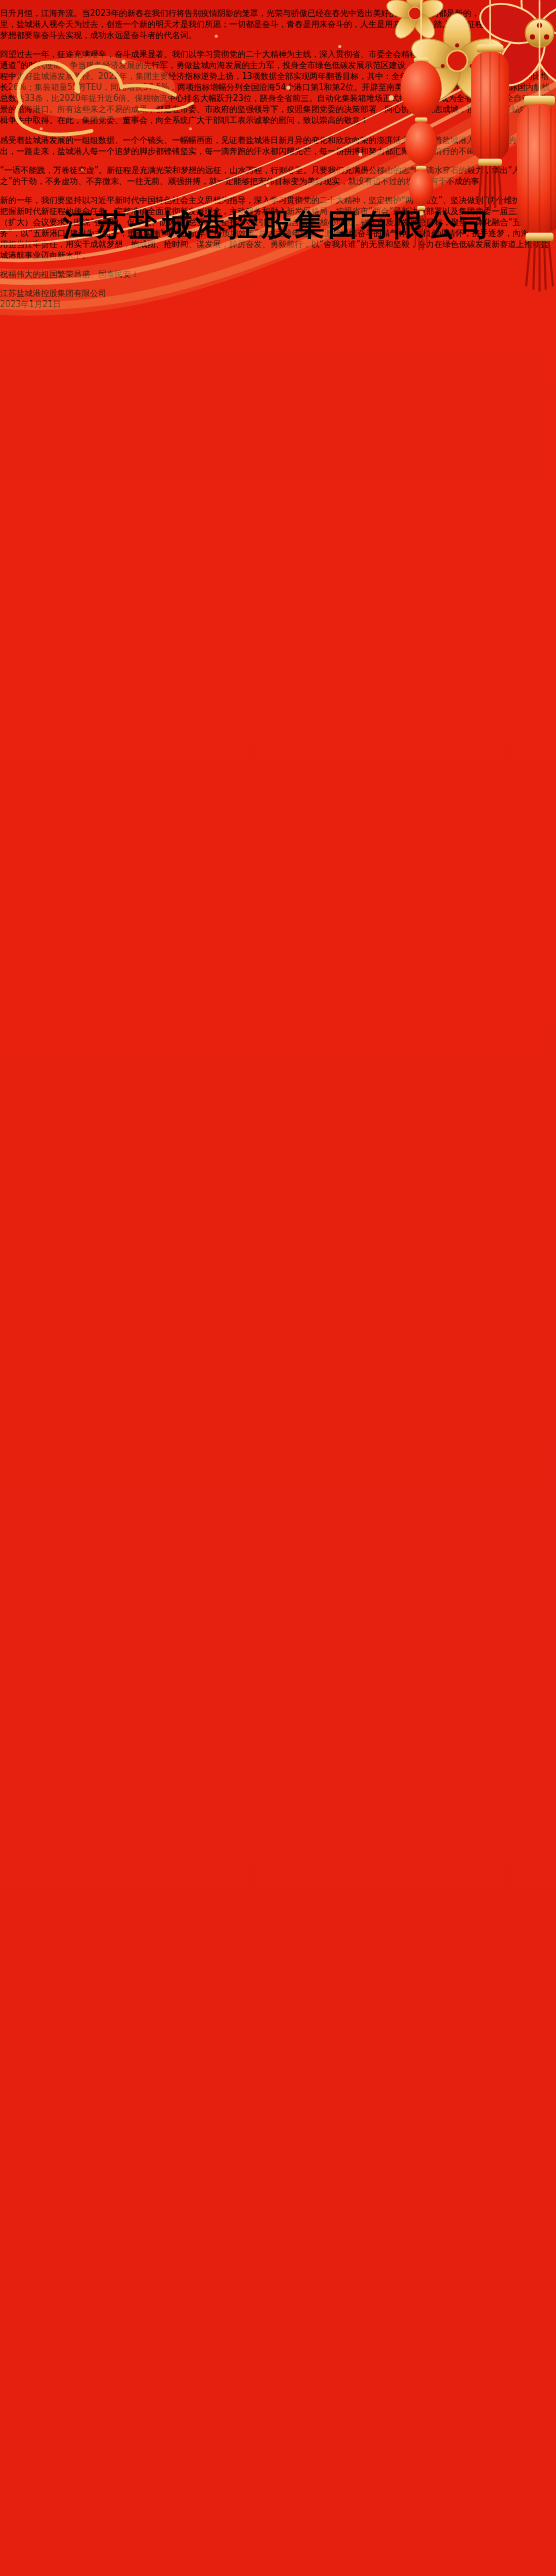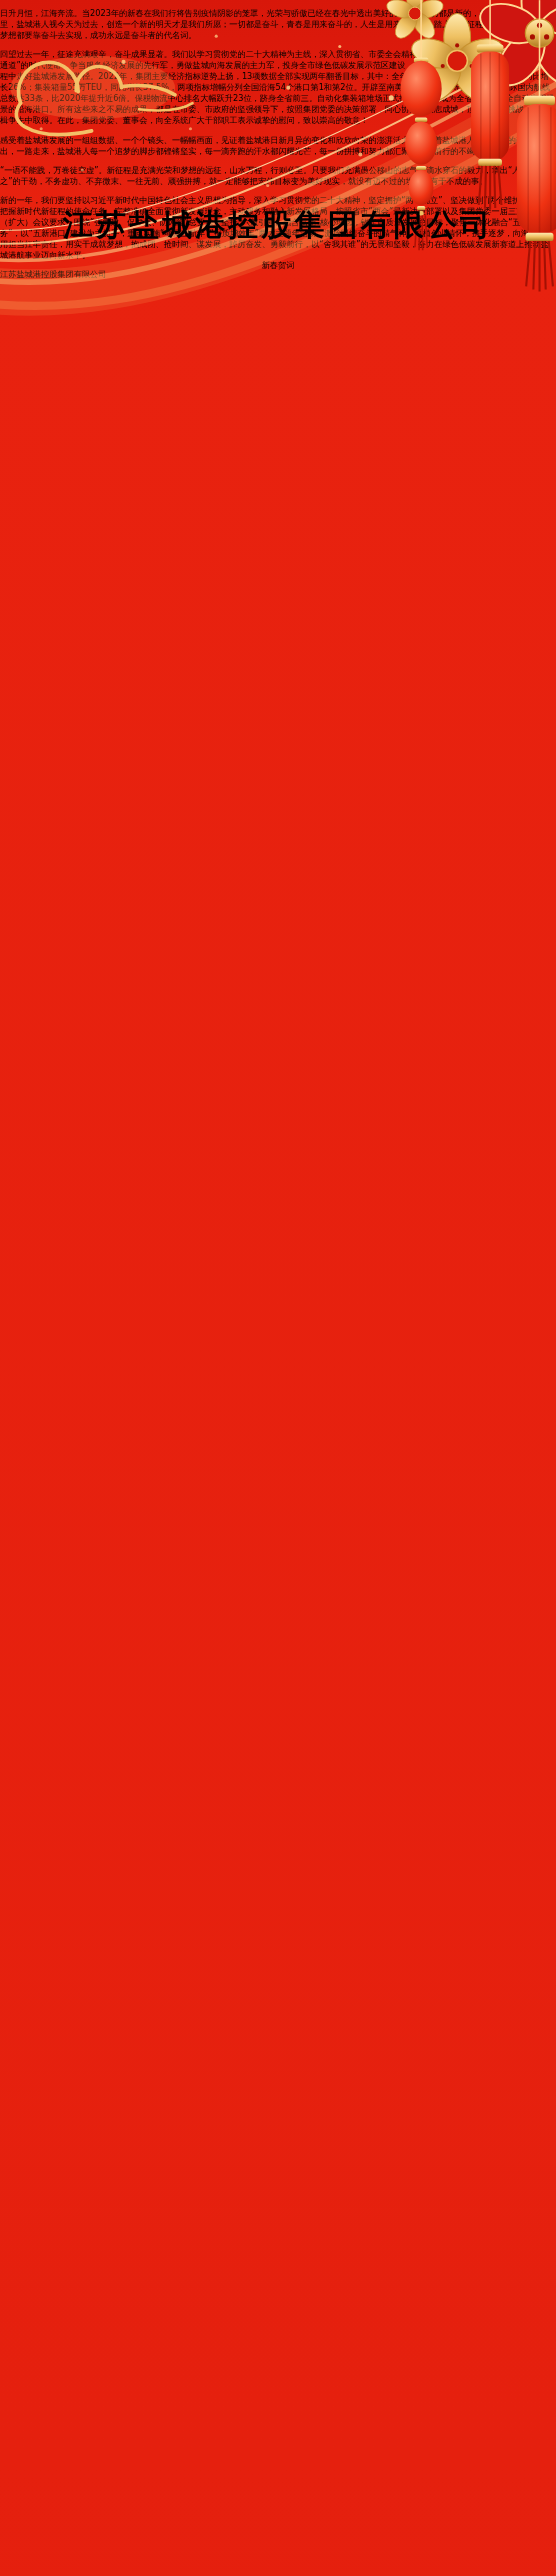--- a/index.html
+++ b/index.html
@@ -173,39 +173,40 @@
           <line x1="-9" y1="428" x2="-12" y2="522"></line>
         <line x1="0" y1="428" x2="0" y2="526"></line>
           <line x1="9" y1="428" x2="12" y2="522"></line>
         <line x1="18" y1="428" x2="26" y2="516"></line>
       </g>
     </g>
   </svg>
 
   <header class="title-block">
     <h1 class="title-line1">江苏盐城港控股集团有限公司</h1>
-    <div class="title-line2">新春贺词</div>
   </header>
 
   <div class="roller roller-top">
     <div class="cap cap-l"></div>
     <div class="cap cap-r"></div>
   </div>
 
   <div class="paper">
     <div class="paper-edge edge-l"></div>
     <div class="paper-edge edge-r"></div>
     <div class="letter">
       <p>日升月恒，江海奔流。当2023年的新春在我们行将告别疫情阴影的笼罩，光荣与骄傲已经在春光中透出美好的色彩。一切都是新的，在时间流过的长河里，盐城港人视今天为过去，创造一个新的明天才是我们所愿；一切都是奋斗，青春是用来奋斗的，人生是用来奋斗的，踏上新的征程，盐城港人所有的梦想都要靠奋斗去实现，成功永远是奋斗者的代名词。</p>
       <p>回望过去一年，征途充满艰辛，奋斗成果显著。我们以学习贯彻党的二十大精神为主线，深入贯彻省、市委全会精神，坚决扛起“架起盐城走向世界海上大通道”的时代使命，争当服务经济发展的先行军，勇做盐城向海发展的主力军，投身全市绿色低碳发展示范区建设，在勇当沿海地区高质量发展排头兵新征程中走好盐城港发展路径。2022年，集团主要经济指标逆势上扬，13项数据全部实现两年翻番目标，其中：全年完成自营货物吞吐量1.26亿吨，同比增长26%；集装箱量55万TEU，同比增长37.5%，两项指标增幅分列全国沿海54个港口第1和第2位。开辟至南美、日本、南非等国际航线，国际国内航线总数达33条，比2020年提升近6倍。保税物流中心排名大幅跃升23位，跻身全省前三。自动化集装箱堆场正式投入运营，成为全省首个具备全自动应用场景的沿海港口。所有这些来之不易的成果，都是在市委、市政府的坚强领导下，按照集团党委的决策部署，同心协力、众志成城，顶住压力与挑战，在奋楫争先中取得。在此，集团党委、董事会，向全系统广大干部职工表示诚挚的慰问，致以崇高的敬意！</p>
       <p>感受着盐城港发展的一组组数据、一个个镜头、一幅幅画面，见证着盐城港日新月异的变化和欣欣向荣的澎湃活力，见证着盐城港人勠力同心的辛勤付出，一路走来，盐城港人每一个追梦的脚步都铿锵坚实，每一滴奔跑的汗水都闪耀光芒，每一份拼搏和努力都汇聚成奔涌前行的不竭力量。</p>
       <p>“一语不能践，万卷徒空虚”。新征程是充满光荣和梦想的远征，山水万程，行则必至。只要我们充满愚公移山的志气、滴水穿石的毅力，拿出“人一之我十之”的干劲，不务虚功、不弃微末、一往无前、顽强拼搏，就一定能够把宏伟目标变为美好现实，就没有迈不过的坎，没有干不成的事。</p>
       <p>新的一年，我们要坚持以习近平新时代中国特色社会主义思想为指导，深入学习贯彻党的二十大精神，坚定拥护“两个确立”、坚决做到“两个维护”，牢牢把握新时代新征程的使命任务，完整准确全面贯彻新发展理念，主动服务和融入新发展格局，按照省市“两会”最新决策部署以及集团党委一届三次全体（扩大）会议要求，围绕“强党建、促发展、防风险”总要求，坚持“六航引领、融合赋能”核心理念，锚定高质量发展总目标，聚焦一体化融合“五大任务”，以“五新港口”建设为主抓手，重点实施“项目立航年”“提质增效年”两大主题年活动，激扬团结奋斗的精气神，厚植创业情怀，携手逐梦，向海发展，用担当扛牢责任，用实干成就梦想，抱成团、抢时间、谋发展，踔厉奋发、勇毅前行，以“舍我其谁”的无畏和坚毅，奋力在绿色低碳发展新赛道上推动盐城港航事业迈向新水平。</p>
+      <p>祝福伟大的祖国繁荣昌盛、国泰民安！</p>
       <div class="signature">
         <div>江苏盐城港控股集团有限公司</div>
+        <div>2023年1月21日</div>
       </div>
     </div>
   </div>
 
   <div class="roller roller-bottom">
     <div class="cap cap-l"></div>
     <div class="cap cap-r"></div>
   </div>
 
 </div>

